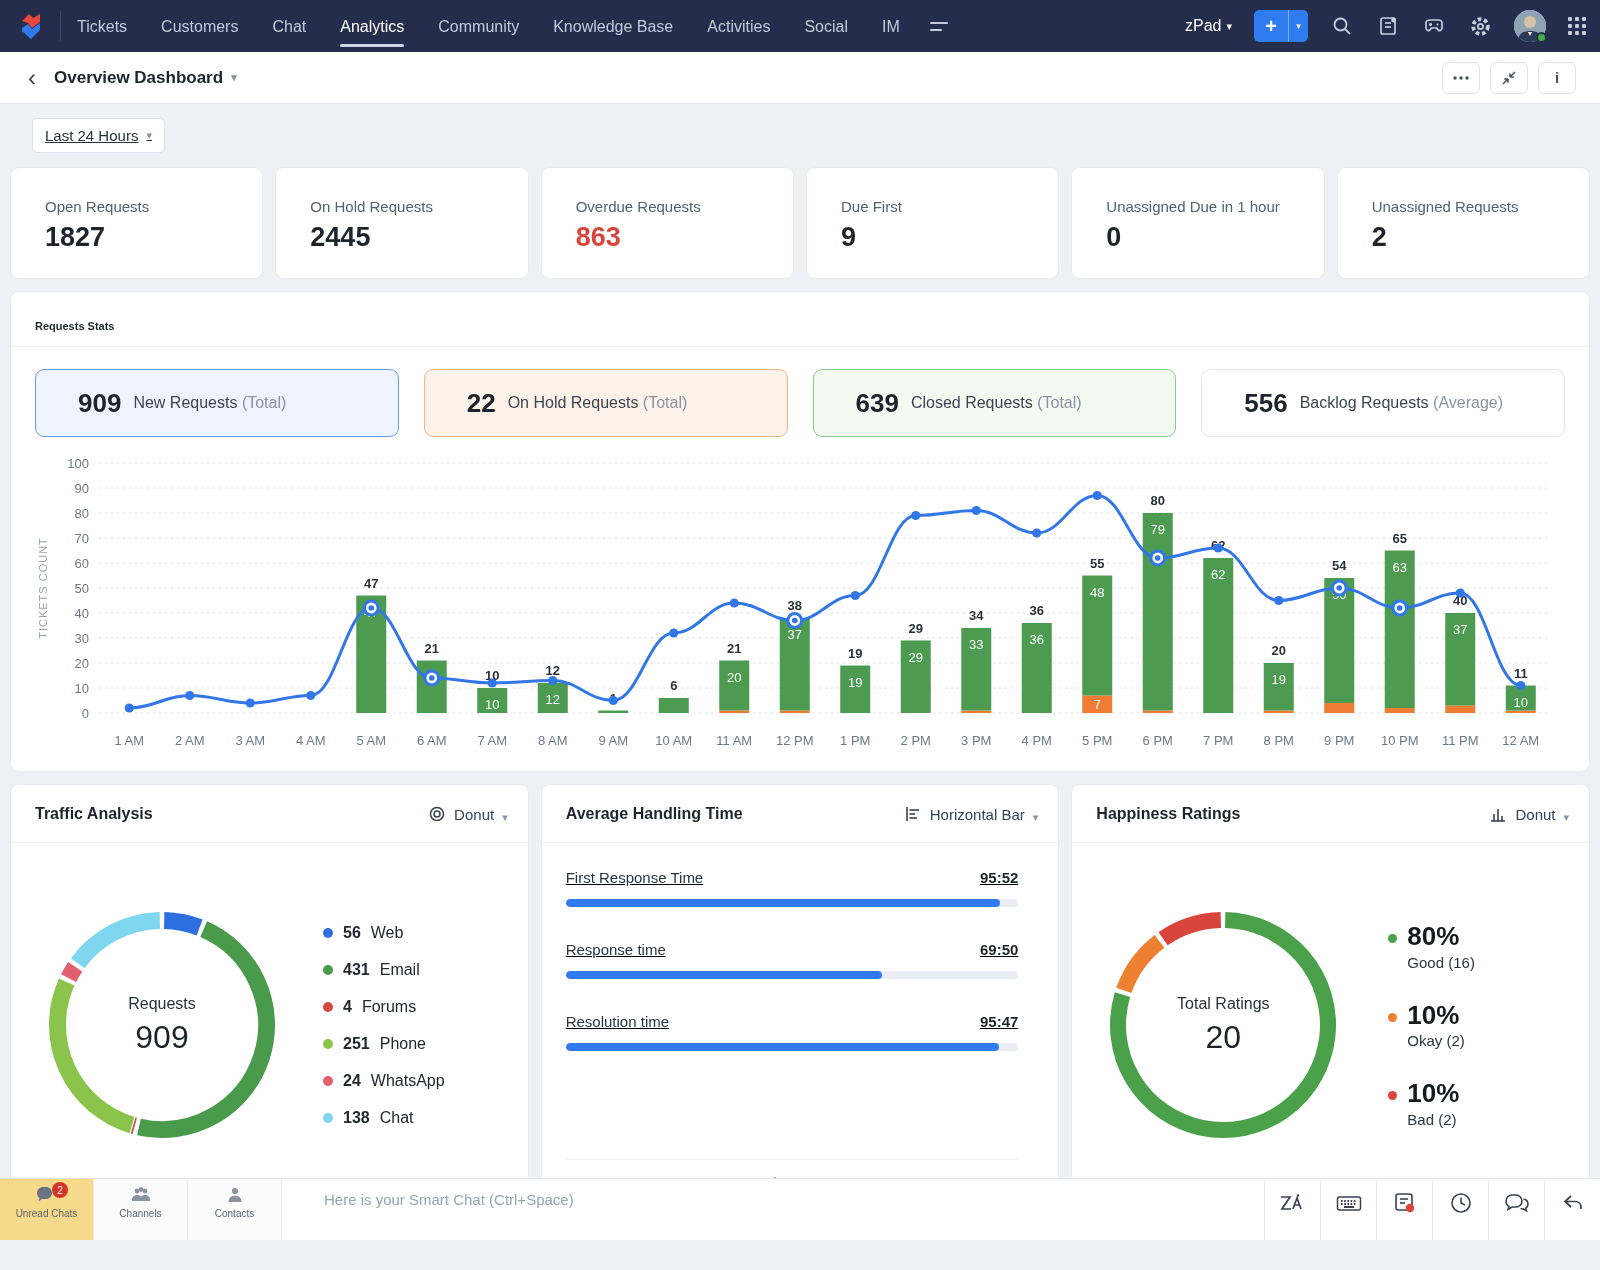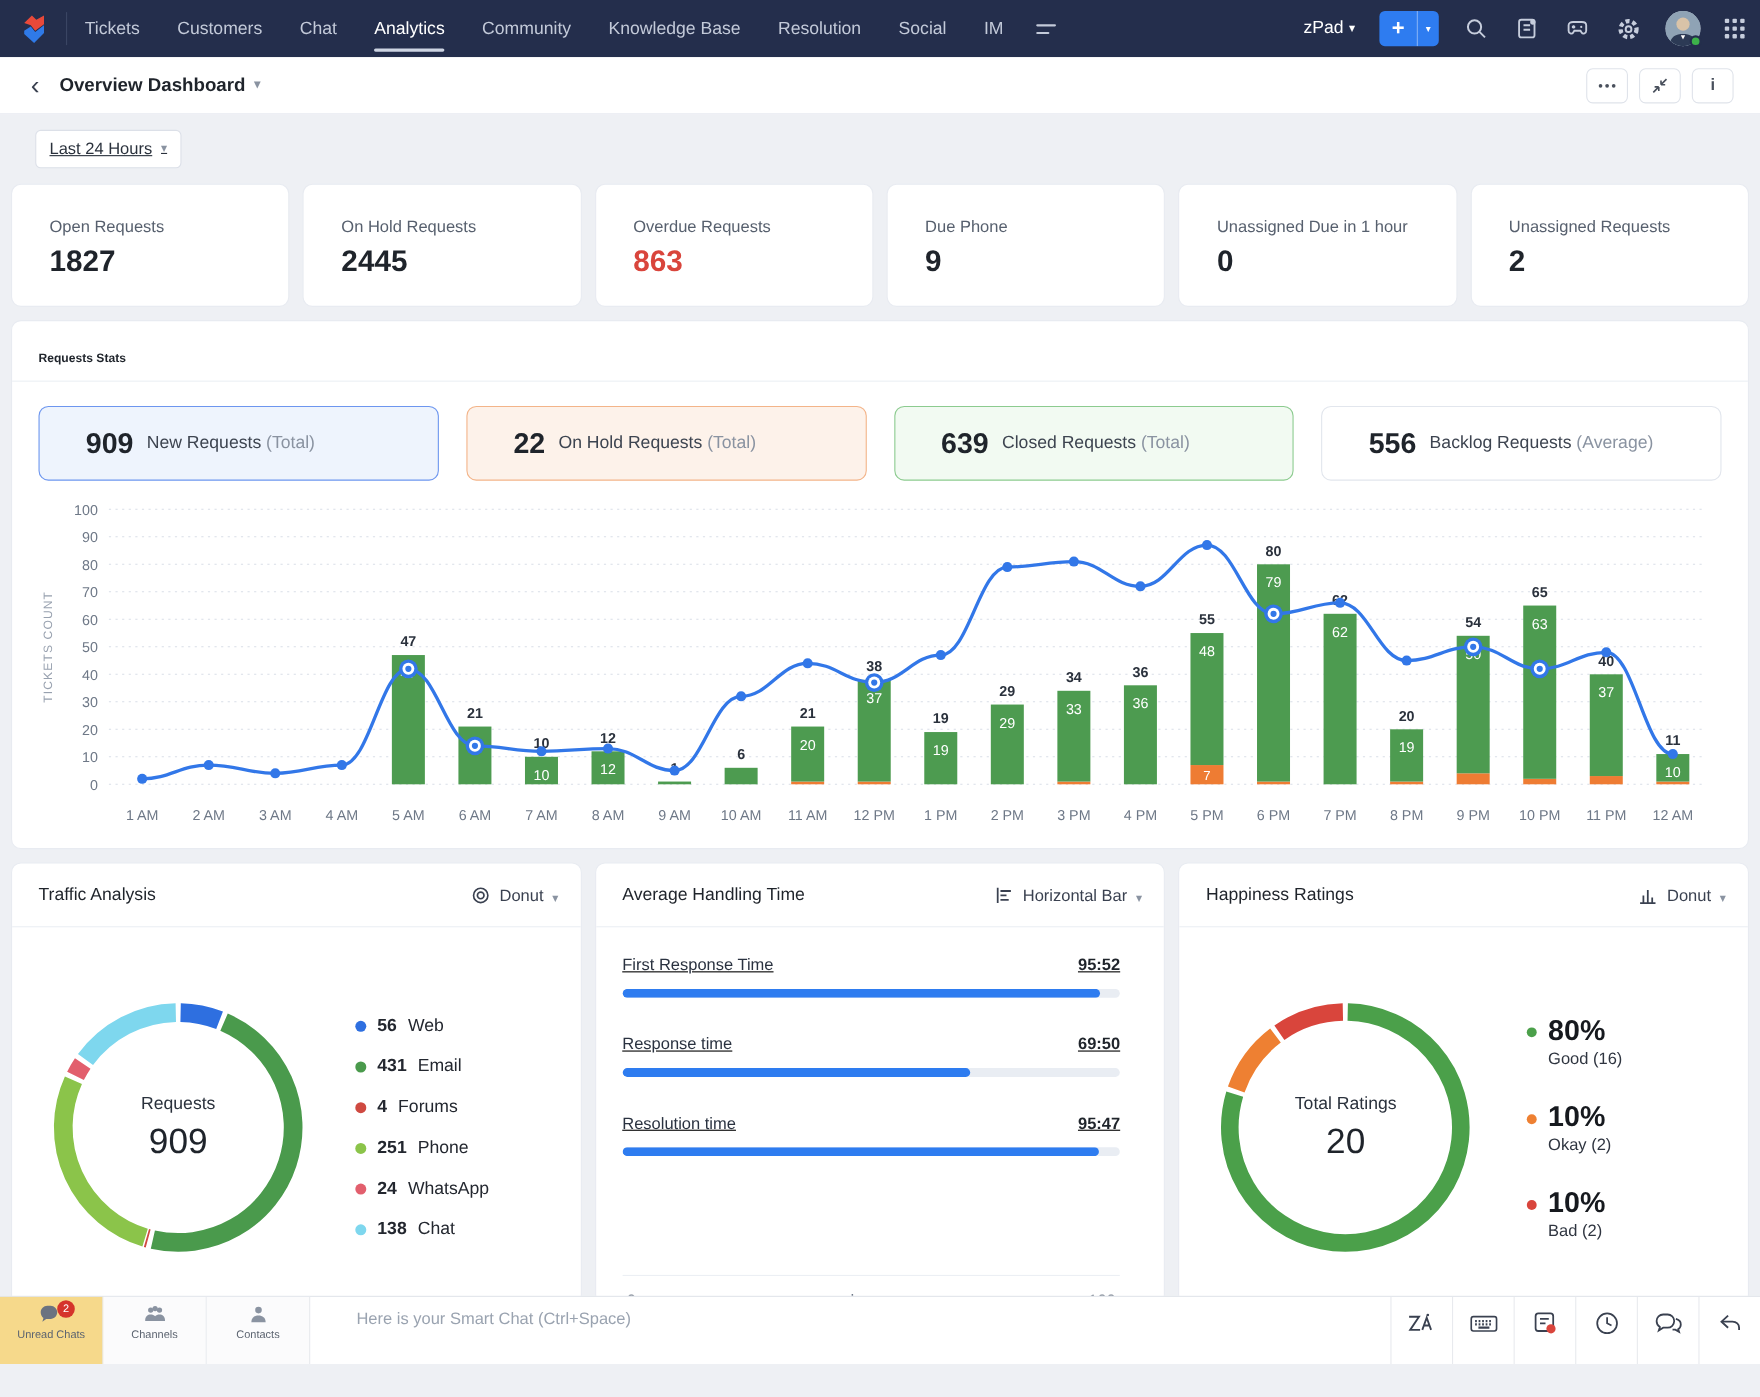--- a/index.html
+++ b/index.html
@@ -61,21 +61,21 @@
   .pill.green { background:#f2faf2; border-color:#8ccb8f; }
   .pill-value { font-size:26px; font-weight:700; color:#1f242b; }
   .pill-label { font-size:16px; color:#3d4450; }
   .pill-suffix { color:#8a93a1; }
   .chart-wrap { padding:10px 22px 12px 22px; }
 
   
   .panel-row { display:flex; gap:12px; margin:12px 10px 0 10px; }
   .panel { flex:1; background:#fff; border:1px solid #e8ebf1; border-radius:9px; height:424px; display:flex; flex-direction:column; }
   .panel-head { display:flex; align-items:center; height:58px; padding:0 20px 0 24px; border-bottom:1px solid #eceff4; }
-  .panel-title { font-size:16px; font-weight:400; color:#1f242b; }
+  .panel-title { font-size:16px; font-weight:700; color:#1f242b; }
   .chart-select { margin-left:auto; display:flex; align-items:flex-end; gap:8px; font-size:15px; color:#3a4150; cursor:pointer; }
   .chart-select .caret { color:#8a93a1; }
   .panel-body { flex:1; display:flex; align-items:center; }
   .donut-box { position:relative; width:230px; height:230px; margin-left:36px; flex:0 0 auto; }
   .donut-center { position:absolute; inset:0; display:flex; flex-direction:column; align-items:center; justify-content:center; gap:6px; }
   .donut-center .dl { font-size:16px; color:#2a313c; }
   .donut-center .dv { font-size:32px; color:#1f242b; }
   .legend { display:flex; flex-direction:column; gap:19px; margin-left:46px; }
   .legend-item { display:flex; align-items:center; gap:10px; font-size:16px; color:#23272f; cursor:pointer; }
   .legend-dot { width:10px; height:10px; border-radius:50%; flex:0 0 auto; }
@@ -124,21 +124,21 @@
       </svg>
     </div>
     <div class="nav-sep"></div>
     <div class="nav-items">
       <span class="nav-item">Tickets</span>
       <span class="nav-item">Customers</span>
       <span class="nav-item">Chat</span>
       <span class="nav-item active">Analytics</span>
       <span class="nav-item">Community</span>
       <span class="nav-item">Knowledge Base</span>
-      <span class="nav-item">Resolution</span>
+      <span class="nav-item">Activities</span>
       <span class="nav-item">Social</span>
       <span class="nav-item">IM</span>
     </div>
     <div class="nav-burger">
         <span class="b1"></span>
         <span class="b2"></span>
       </div>
     <div class="nav-right">
       <div class="workspace">
         <span>zPad</span>
@@ -240,21 +240,21 @@
     </div>
     <div class="kpi-card">
       <div class="kpi-label">On Hold Requests</div>
       <div class="kpi-value">2445</div>
     </div>
     <div class="kpi-card">
       <div class="kpi-label">Overdue Requests</div>
       <div class="kpi-value red">863</div>
     </div>
     <div class="kpi-card">
-      <div class="kpi-label">Due Phone</div>
+      <div class="kpi-label">Due First</div>
       <div class="kpi-value">9</div>
     </div>
     <div class="kpi-card">
       <div class="kpi-label">Unassigned Due in 1 hour</div>
       <div class="kpi-value">0</div>
     </div>
     <div class="kpi-card">
       <div class="kpi-label">Unassigned Requests</div>
       <div class="kpi-value">2</div>
     </div>

